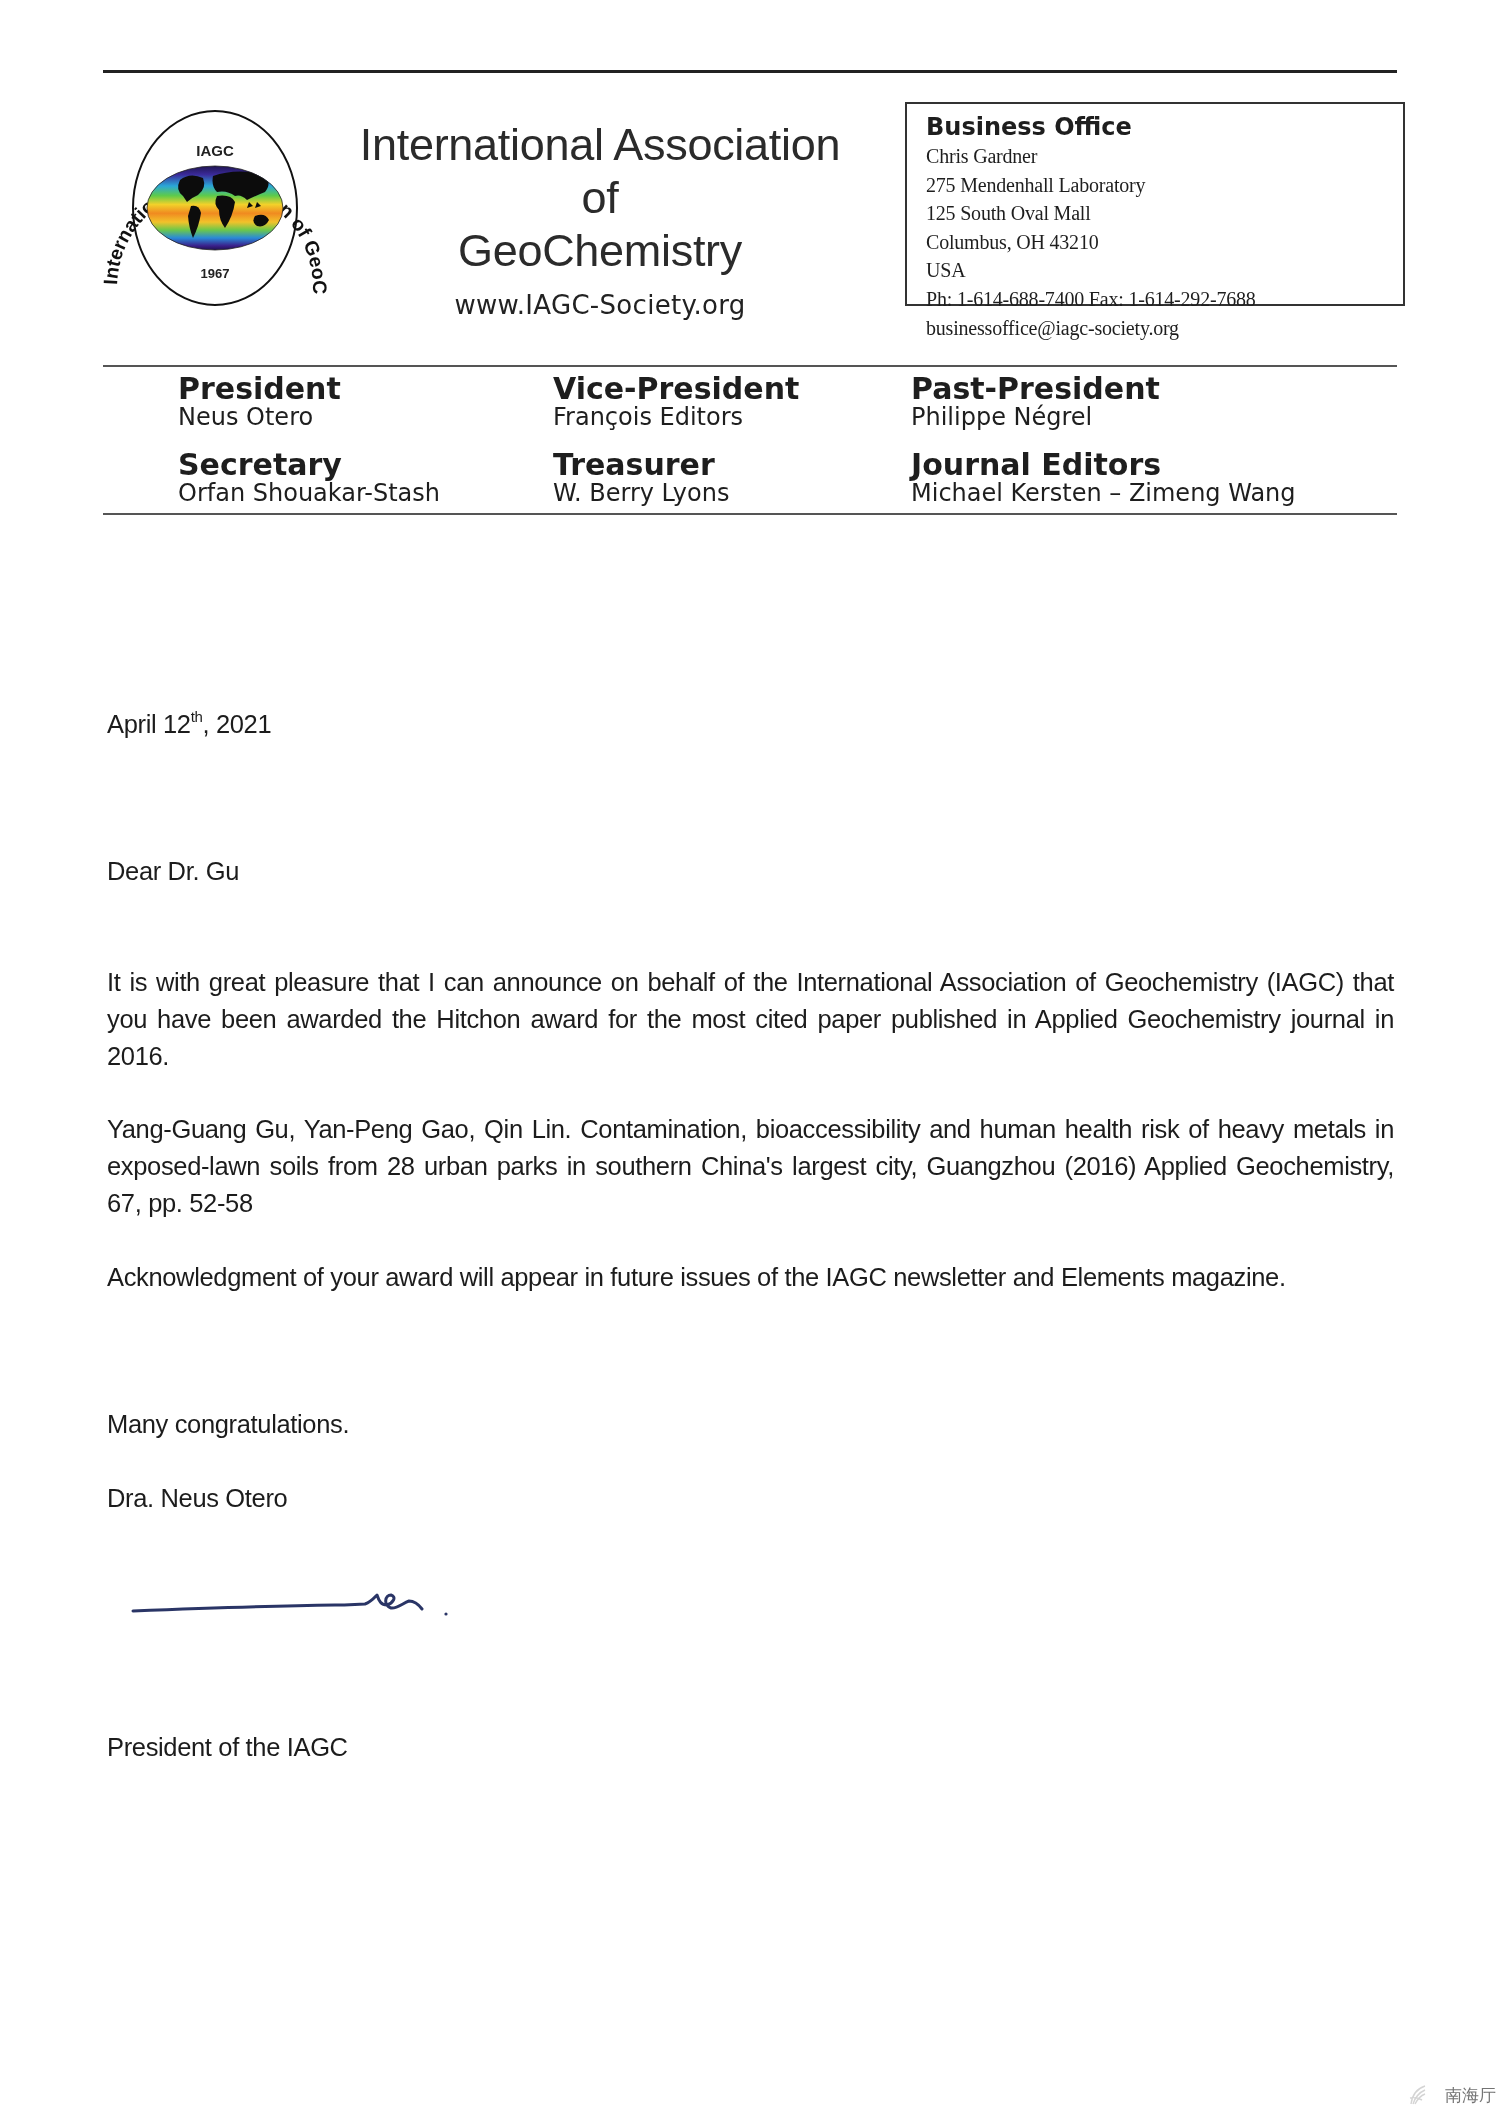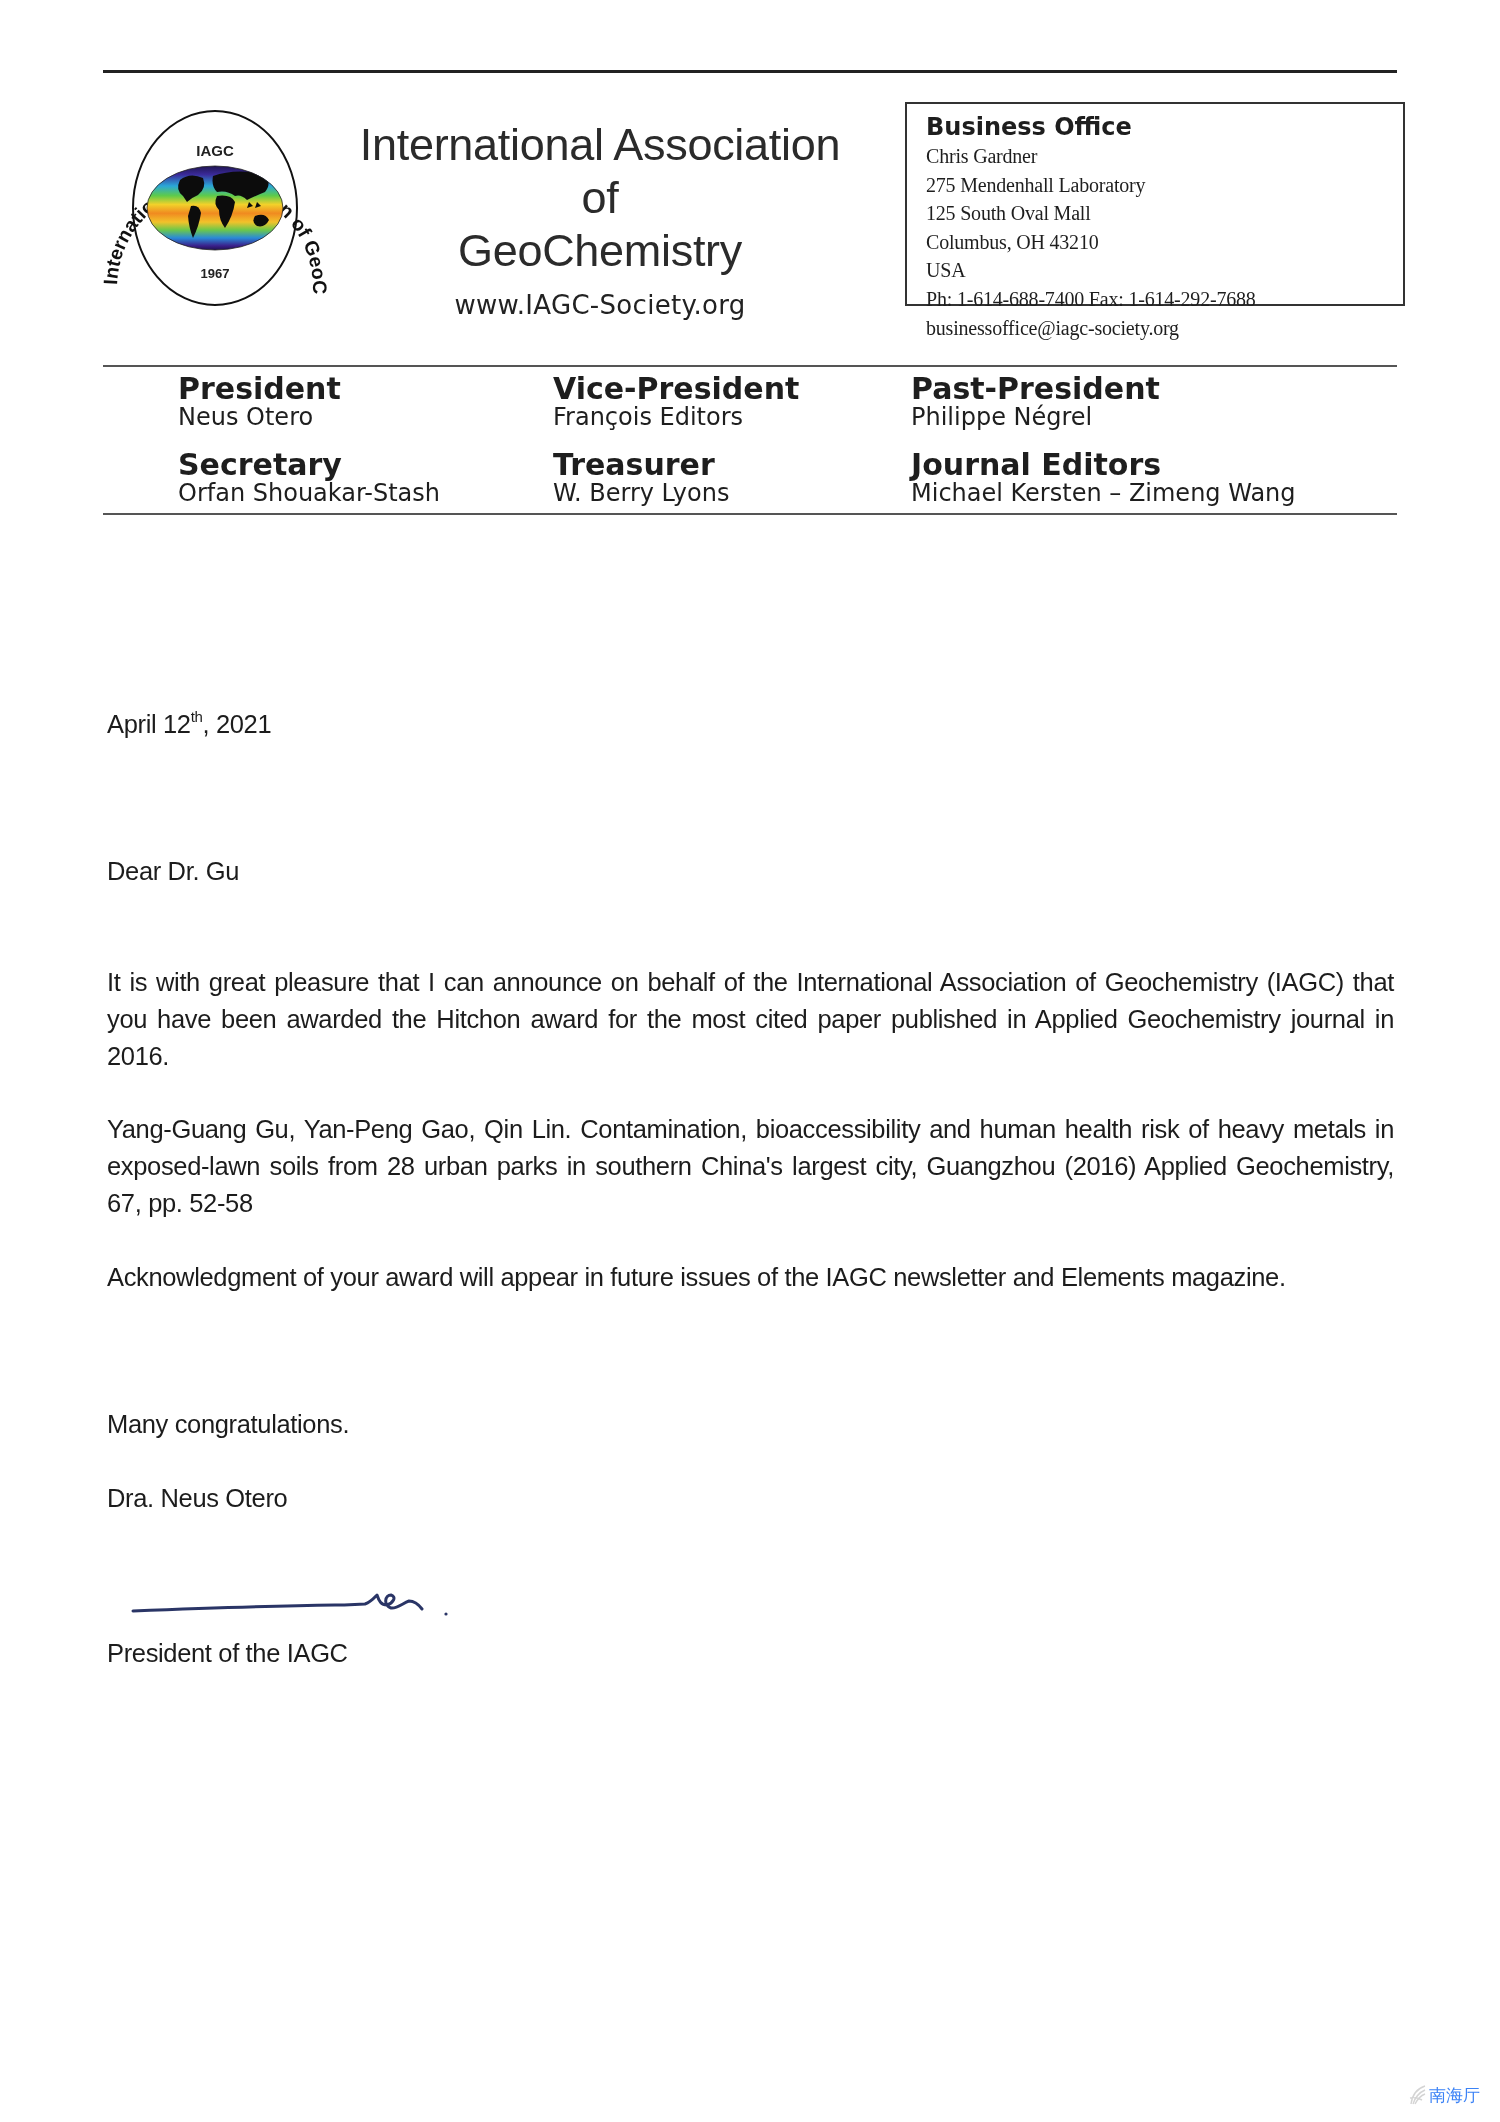--- a/index.html
+++ b/index.html
@@ -33,21 +33,21 @@
 
   
   .body-text { position: absolute; left: 107px; width: 1287px; font-family: "Liberation Sans", sans-serif;
     font-size: 25.5px; line-height: 37px; color: #1c1c1c; letter-spacing: -0.35px; }
   .justify { text-align: justify; text-align-last: left; }
   .sup { font-size: 15px; vertical-align: 11px; line-height: 0; }
 
   .signature { position: absolute; left: 125px; top: 1575px; width: 380px; height: 60px; }
 
   .watermark { position: absolute; left: 1408px; top: 2080px; width: 92px; height: 30px;
-    font-family: "DejaVu Sans", sans-serif; font-size: 17px; color: #3b82f6; display: flex; align-items: center; gap: 1px; }
+    font-family: "DejaVu Sans", sans-serif; font-size: 17px; color: #737373; display: flex; align-items: center; gap: 17px; }
 </style>
 </head>
 <body>
 
 <div>
 
   <div class="rule top"></div>
 
   <svg class="logo" viewBox="0 0 240 210" width="240" height="210">
     <defs>
@@ -146,21 +146,21 @@
 
   <div class="body-text" style="top:1406px;">Many congratulations.</div>
 
   <div class="body-text" style="top:1480px;">Dra. Neus Otero</div>
 
   <svg class="signature" viewBox="0 0 380 60" width="380" height="60">
     <path d="M 8 36 C 60 34, 140 31, 210 30 C 225 30, 232 29, 240 29 C 246 27, 250 22, 252 20 C 254 26, 256 30, 262 30 C 268 28, 272 22, 266 20 C 260 20, 258 30, 266 33 C 272 34, 278 28, 284 26 C 290 26, 294 30, 297 34" fill="none" stroke="#2a3566" stroke-width="3" stroke-linecap="round" stroke-linejoin="round"></path>
     <circle cx="321" cy="39" r="1.6" fill="#2a3566"></circle>
   </svg>
 
-  <div class="body-text" style="top:1635px;">President of the IAGC</div>
+  <div class="body-text" style="top:1729px;">President of the IAGC</div>
 
   <div class="watermark">
     <svg width="20" height="22" viewBox="0 0 20 22">
       <path d="M 3 20 C 4 12, 8 5, 17 2 M 5 20 C 7 14, 10 9, 17 6 M 7 20 C 9 16, 12 12, 17 10 M 2 14 C 6 13, 10 14, 14 16" fill="none" stroke="#d4d4d4" stroke-width="1.4"></path>
     </svg>
     <span>南海厅</span>
   </div>
 </div>
 
 </body></html>

